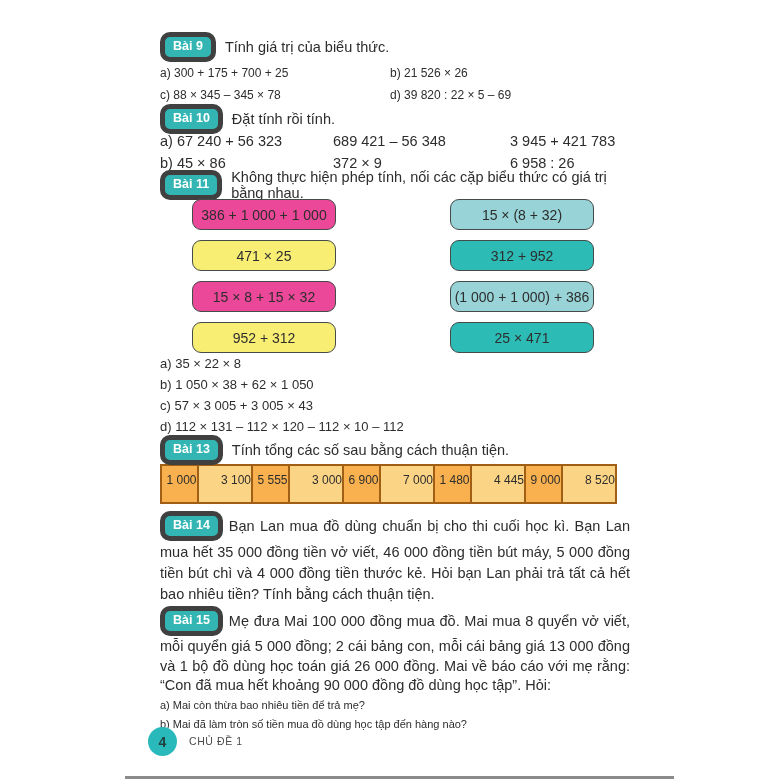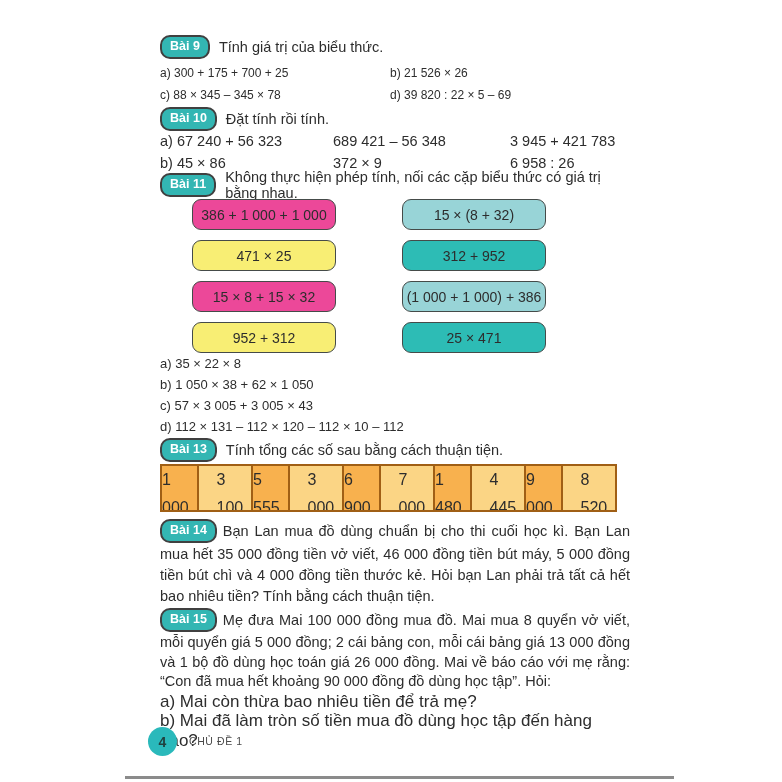--- a/index.html
+++ b/index.html
@@ -21,21 +21,21 @@
   
   .badge{
     display:inline-block;
     background:#33b6b3;
     color:#ffffff;
     font-weight:bold;
     font-size:12.5px;
     line-height:17px;
     padding:1px 8px 2px 8px;
     border-radius:10px;
-    border:2px solid #404040;
+    border:5px solid #404040;
     vertical-align:middle;
     white-space:nowrap;
   }
   .heading{
     display:flex;align-items:center;
     height:22px;
     font-size:14.5px;
   }
   .heading .htext{margin-left:9px;}
   
@@ -47,21 +47,21 @@
   .three-col .c1{width:173px;}
   .three-col .c2{width:177px;}
   .three-col .c3{flex:1;}
   
   .match-grid{
     display:flex;
     padding-left:32px;
     margin-top:3px;
   }
   .match-col{display:flex;flex-direction:column;gap:10px;}
-  .match-col.right{margin-left:66px;}
+  .match-col.right{margin-left:114px;}
   .mbox{
     width:142px;height:29px;
     border:1.5px solid #454b49;
     border-radius:9px;
     display:flex;align-items:center;justify-content:center;
     font-size:14px;
     white-space:nowrap;
   }
   .yellow-a{background:#ec4899;}
   .yellow-b{background:#f8ee74;}
@@ -73,39 +73,39 @@
   .numtable{
     display:flex;
     width:457px;
     margin-top:3px;
     border:2px solid #a05f15;
     box-sizing:border-box;
     background:#fbd07d;
   }
   .numtable .cell{
     flex:1;
-    height:44px;line-height:28px;
-    text-align:left;
-    font-size:16px;
+    height:36px;line-height:28px;
+    text-align:right;
+    font-size:12px;
     border-right:2px solid #a05f15;
     overflow:hidden;
   }
   .numtable .cell:last-child{border-right:none;}
   .cell-dark{background:#f8b14e;}
   .cell-light{background:#fbd585;padding-left:18px;}
   
   .para{
     margin:0;
     text-align:justify;
     font-size:14.5px;
     line-height:21px;
   }
   .para .badge{margin-right:6px;position:relative;top:-1px;}
   .para15{line-height:19.5px;}
-  .qline{height:19.5px;line-height:19.5px;font-size:17px;}
+  .qline{height:19.5px;line-height:19.5px;font-size:11px;}
   
   .mt2{margin-top:2px;} .mt4{margin-top:4px;}
   .mt8{margin-top:8px;} .mt10{margin-top:10px;}
   
   .footer-circle{
     position:absolute;left:148px;top:727px;
     width:29px;height:29px;border-radius:50%;
     background:#2ab9bb;
     display:flex;align-items:center;justify-content:center;
     font-size:14px;font-weight:bold;color:#20413f;

